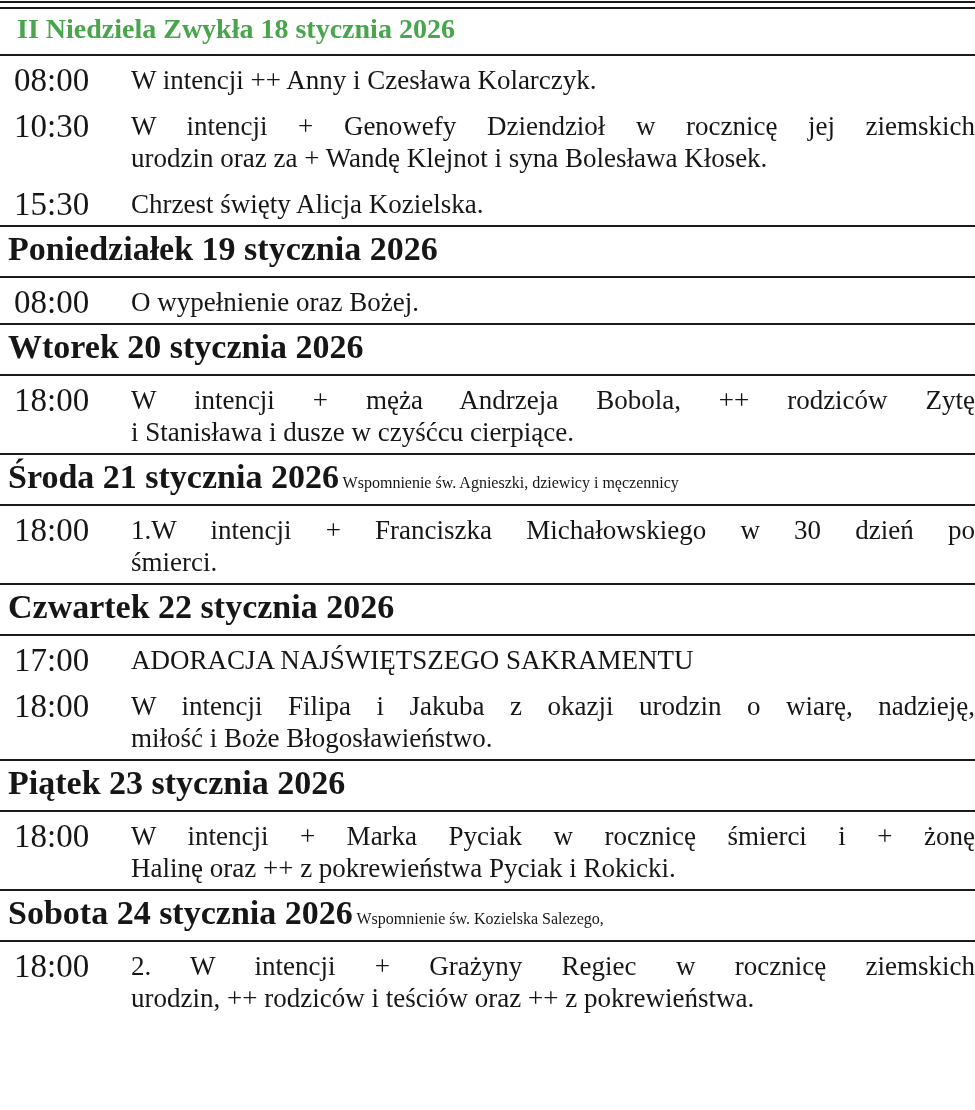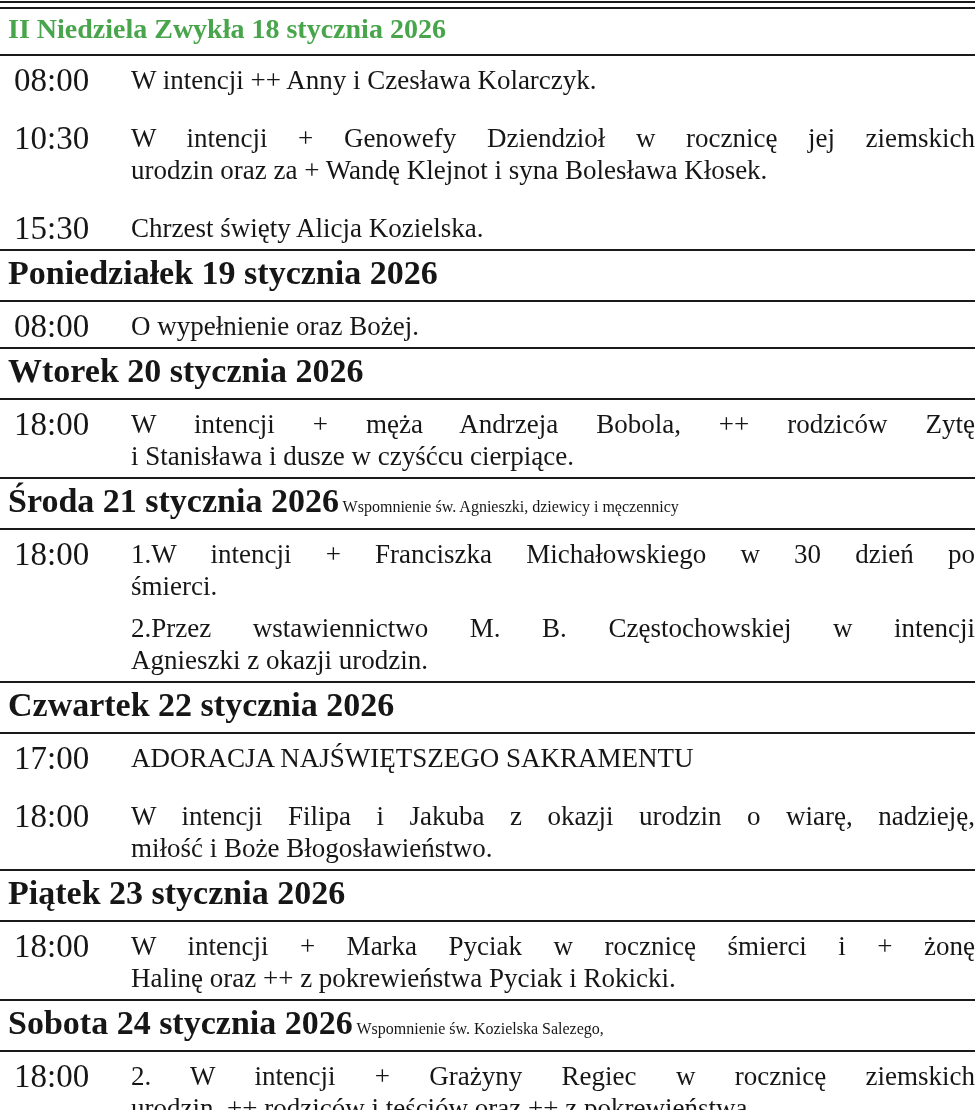--- a/index.html
+++ b/index.html
@@ -37,36 +37,36 @@
   }
   .day-band .day-title {
     font-weight: bold;
     font-size: 34px;
   }
   .day-band .day-suffix {
     font-weight: normal;
     font-size: 16px;
   }
   .day-band.highlighted {
-    padding: 4px 8px 5px 8px;
+    padding: 4px 8px 5px 17px;
   }
   .day-band.highlighted .day-title {
     color: var(--accent-green, #49a54c);
     font-size: 28px;
   }
 
   
   .entries {
     padding: 8px 0 5px 0;
   }
   .entry {
     display: flex;
     align-items: flex-start;
   }
-  .entry + .entry { margin-top: 26px; }
+  .entry + .entry { margin-top: 14px; }
   .entry-time {
     flex: 0 0 131px;
     padding-left: 14px;
     box-sizing: border-box;
     font-size: 33px;
     line-height: 32px;
   }
   .entry-text {
     flex: 1 1 auto;
     padding-right: 0;
@@ -170,24 +170,20 @@
     </div>
     <div class="rule"></div>
     <div class="entries">
   <div class="entry">
     <div class="entry-time">18:00</div>
     <div class="entry-text">
               <div class="para">
                 <div class="tline fill">1.W intencji + Franciszka Michałowskiego w 30 dzień po</div>
                 <div class="tline last">śmierci.</div>
               </div>
-              <div class="para">
-                <div class="tline fill">2.Przez wstawiennictwo M. B. Częstochowskiej w intencji</div>
-                <div class="tline last">Agnieszki z okazji urodzin.</div>
-              </div>
             </div>
   </div>
 </div>
     <div class="rule"></div>
   </section>
 
   <section class="day-section">
     <div class="day-band">
       <span class="day-title">Czwartek 22 stycznia 2026</span>
     </div>

